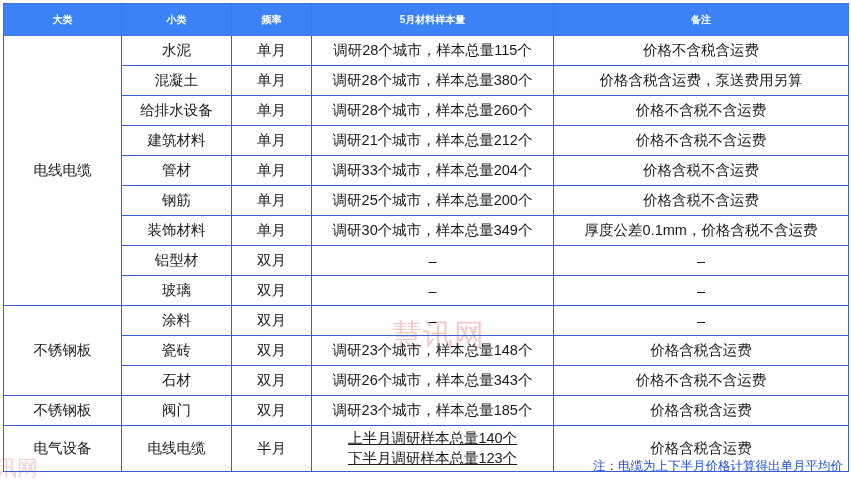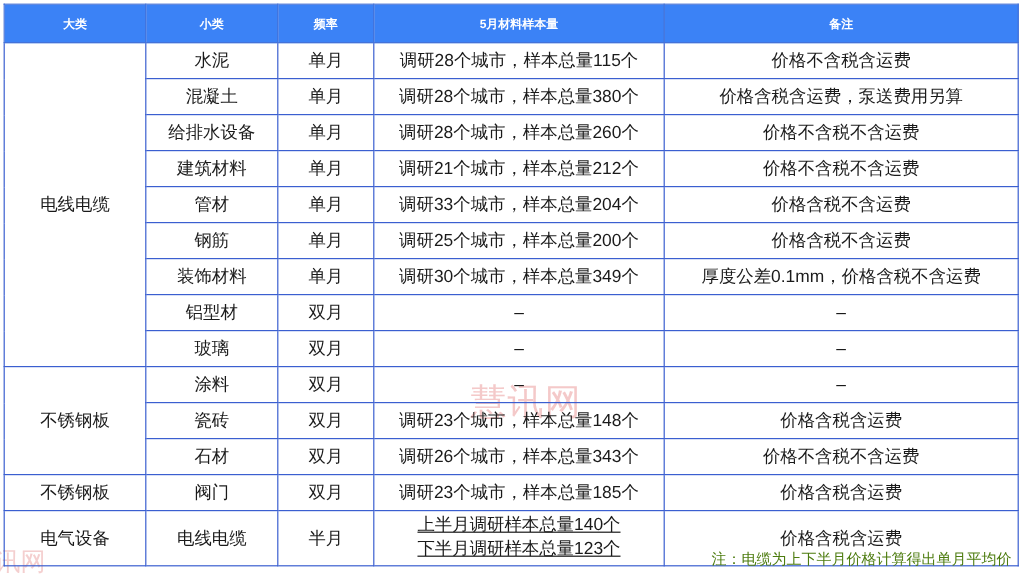--- a/index.html
+++ b/index.html
@@ -62,21 +62,21 @@
   }
   .twoline {
     line-height: 1.35;
     text-decoration: underline;
   }
   .note {
     position: absolute;
     right: 8px;
     bottom: 9px;
     font-size: 12.5px;
-    color: #4d7c0f;
+    color: #1d4ed8;
     z-index: 3;
   }
   
   .wm {
     position: absolute;
     z-index: 1;
     pointer-events: none;
     color: #f0b9b9;
     font-weight: normal;
     opacity: 0.85;

